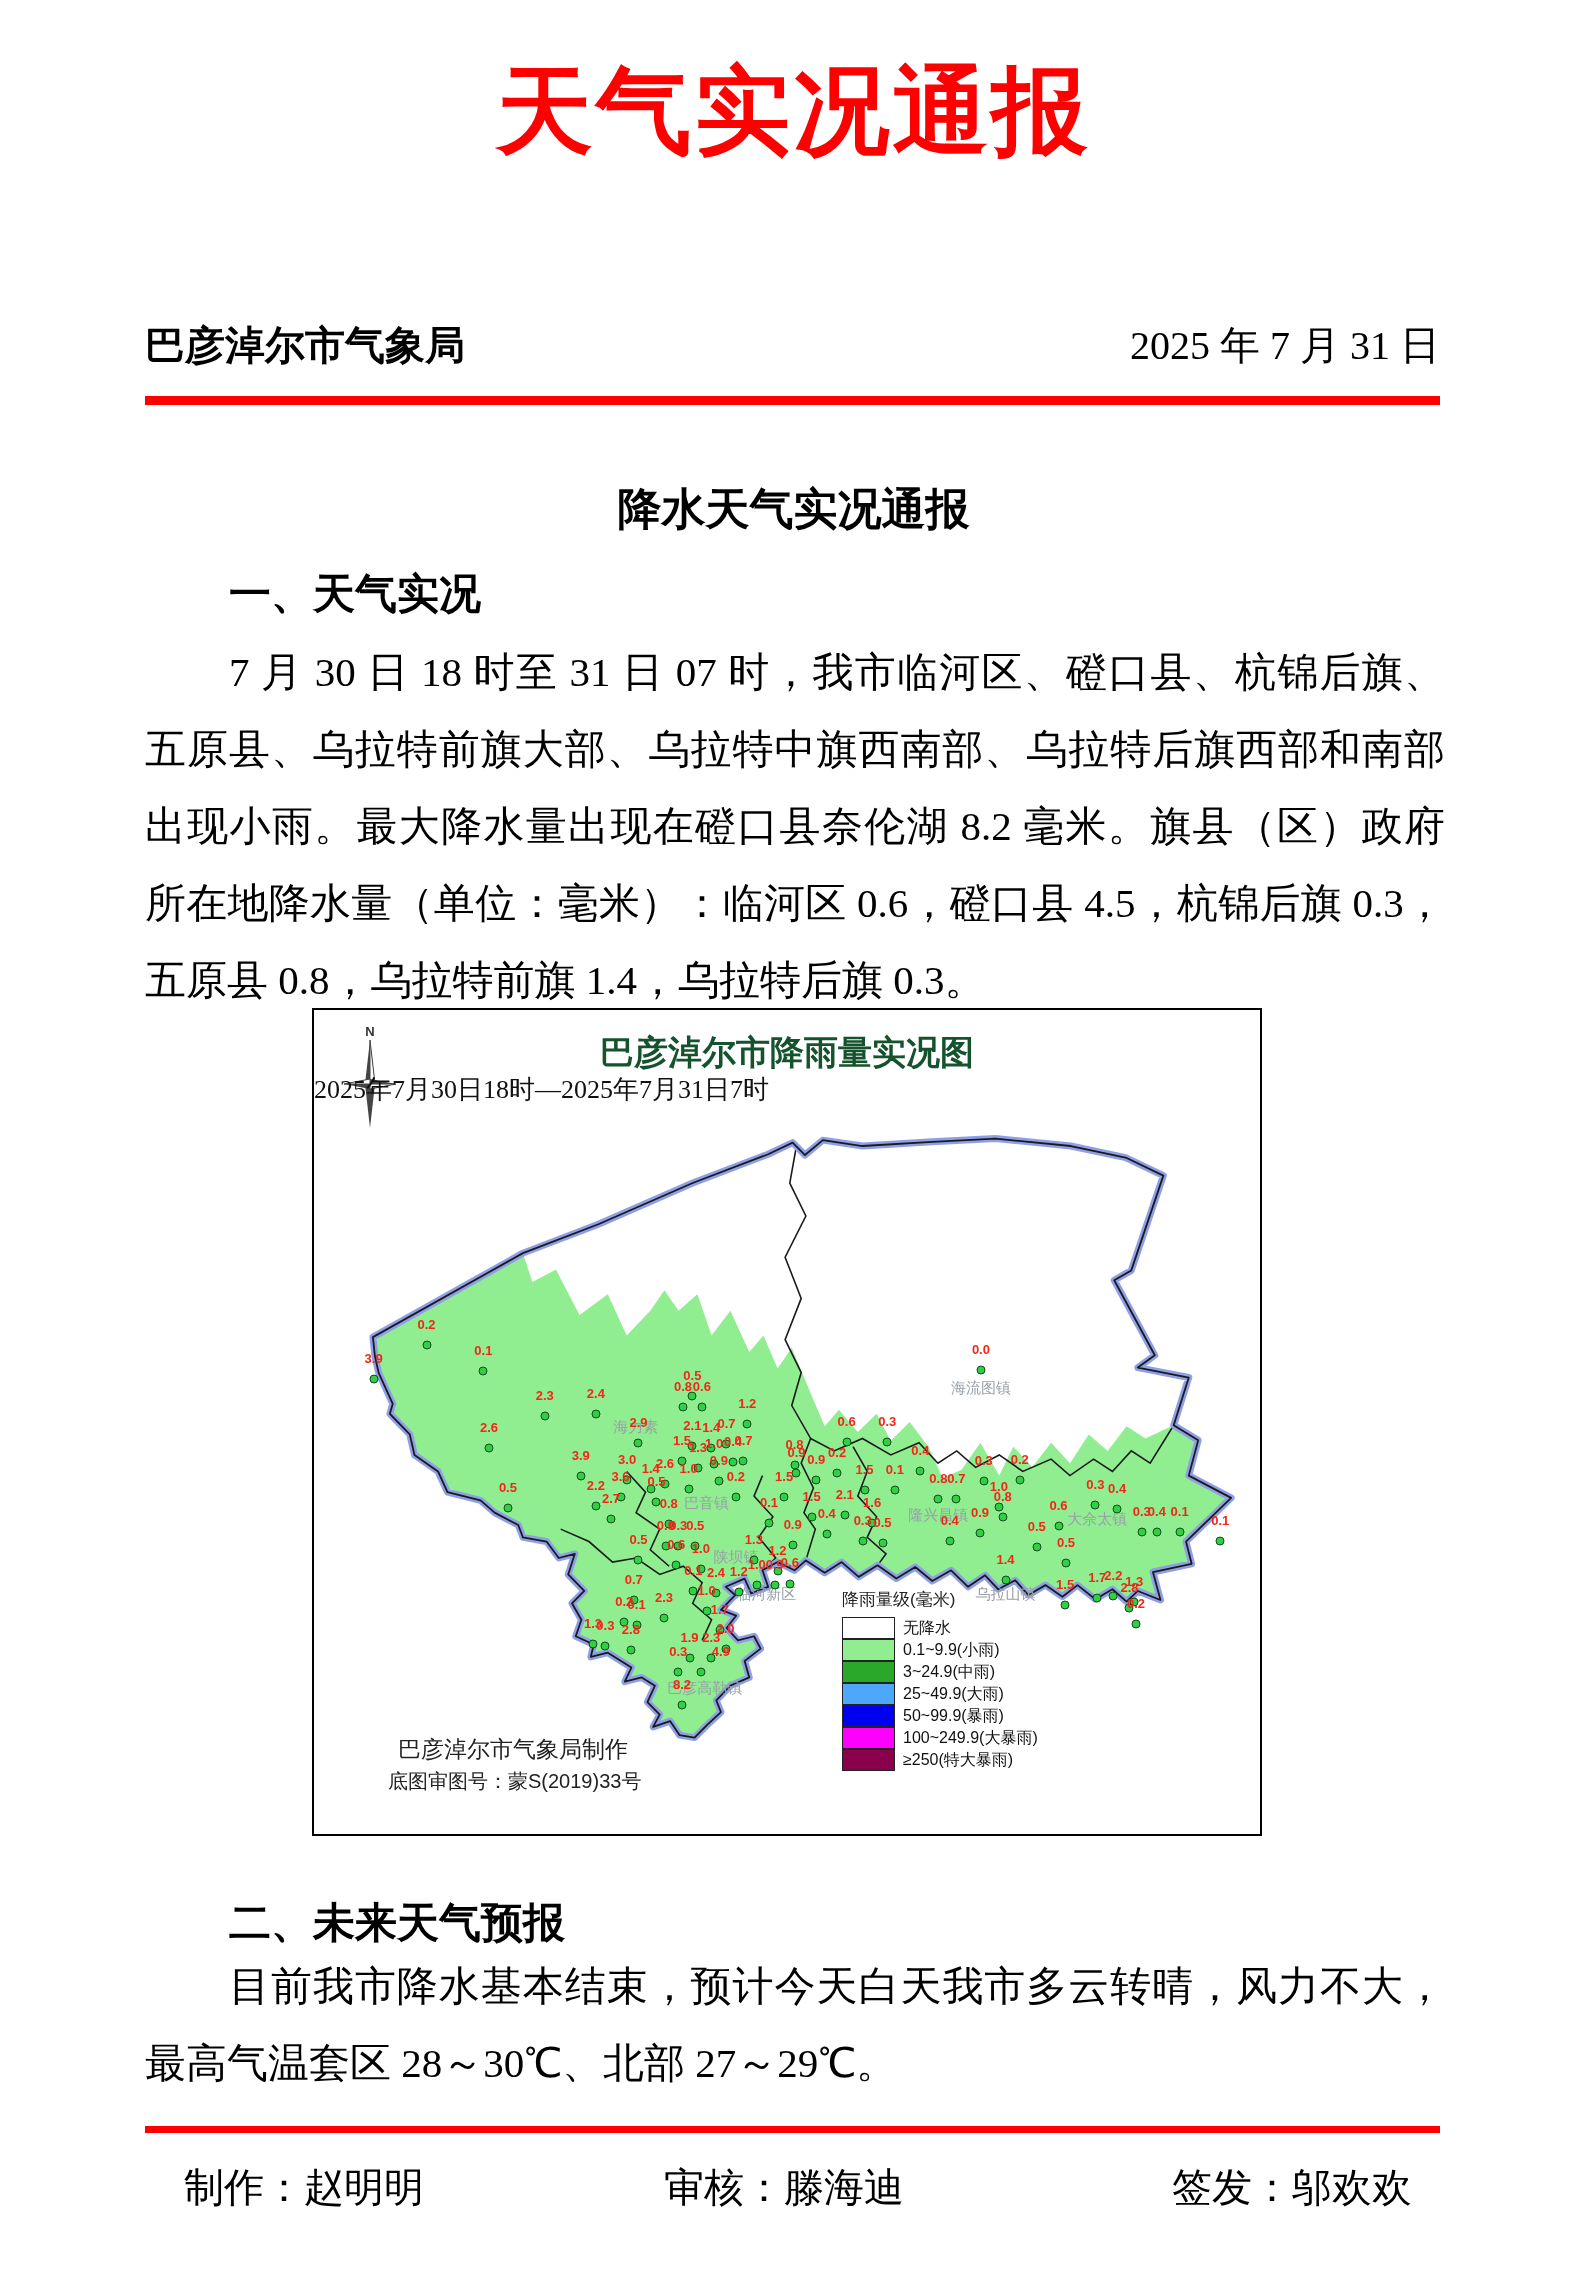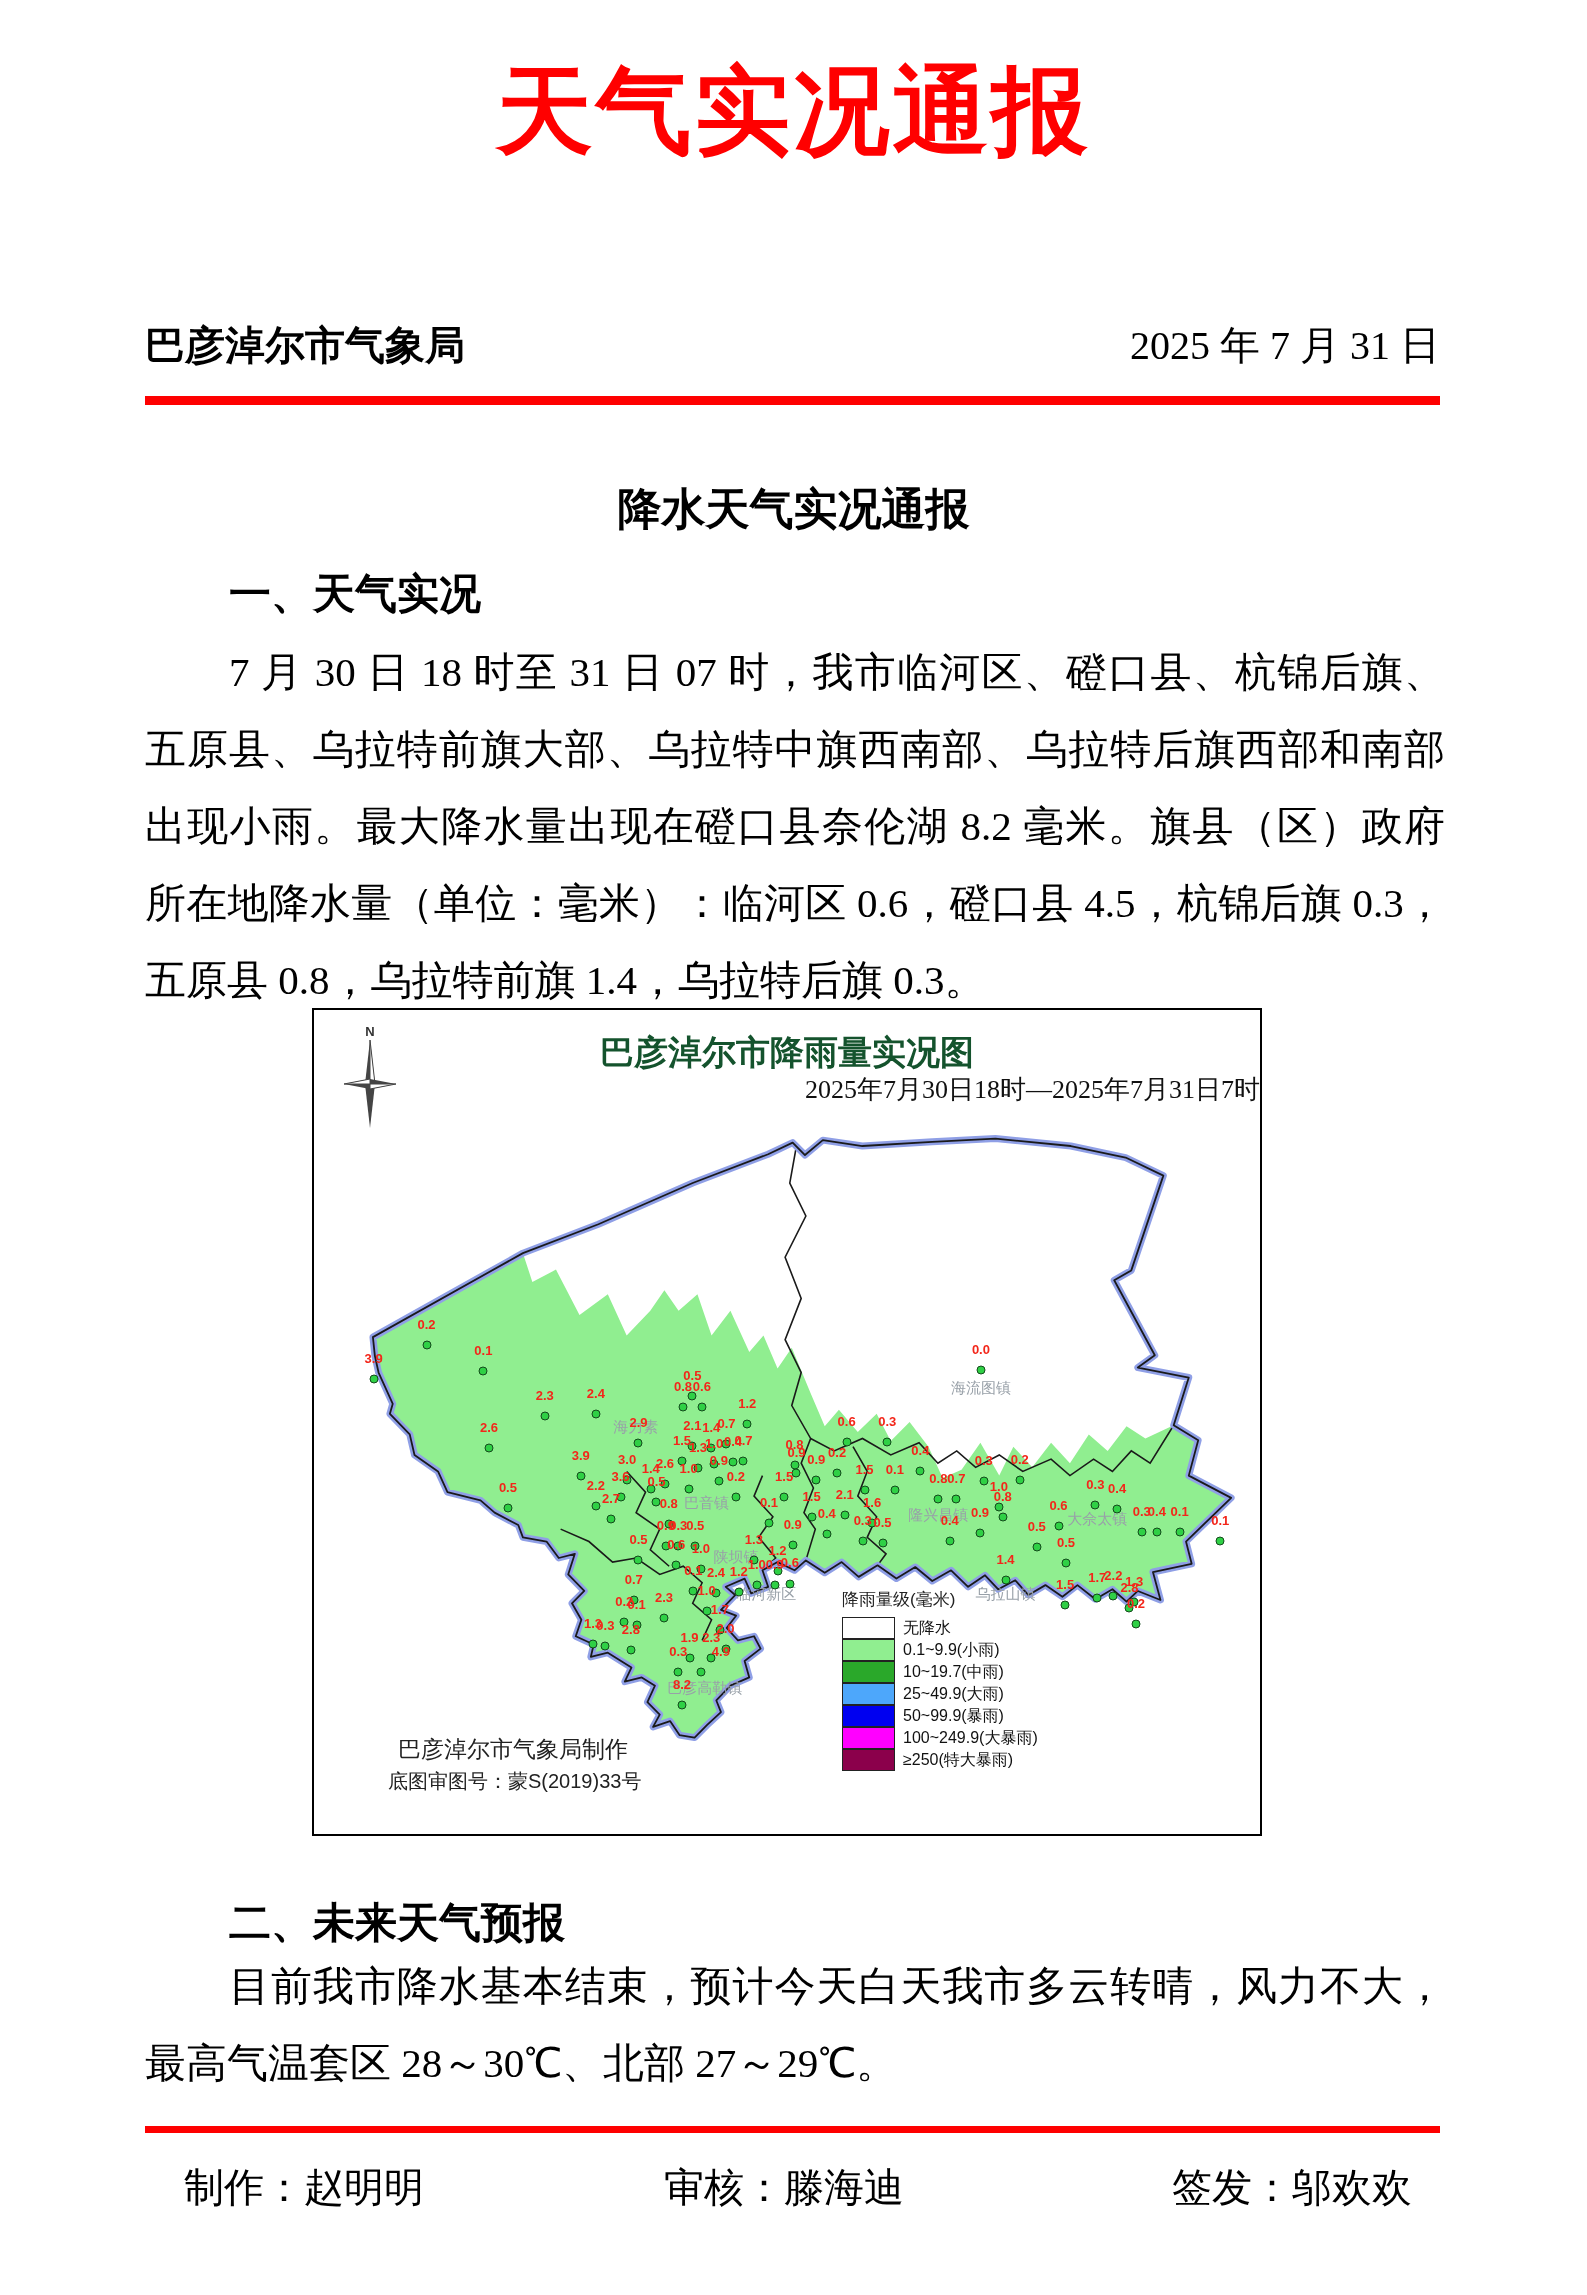--- a/index.html
+++ b/index.html
@@ -17,21 +17,21 @@
   .rule2{top:2126px;left:145px;width:1295px;height:7px;}
   .doc-subtitle{top:480px;left:0;width:100%;text-align:center;font-size:44px;font-weight:700;}
   .sec-h{left:145px;text-indent:84px;font-family:"Liberation Sans", sans-serif;font-weight:700;font-size:42px;}
   .h1{top:566px;} .h2{top:1852px;margin-top:43px;}
   .para{left:145px;width:1300px;font-size:41px;line-height:77px;text-align:justify;text-indent:84px;}
   .p1{top:634px;} .p2{top:1948px;}
 
   .map-box{left:312px;top:1008px;width:950px;height:828px;border:2px solid #000;box-sizing:border-box;
            font-family:"Liberation Sans", sans-serif;}
   .map-title{top:20px;left:0;width:100%;text-align:center;font-size:34px;font-weight:700;color:#14532d;}
-  .map-subtitle{top:62px;left:0;width:100%;text-align:right;font-size:26px;font-family:"Liberation Serif", serif;color:#111;}
+  .map-subtitle{top:62px;left:0;width:100%;text-align:left;font-size:26px;font-family:"Liberation Serif", serif;color:#111;}
   .map-svg{left:0;top:0;width:100%;height:100%;}
   .compass{left:24px;top:12px;}
 
   .stations-layer,.towns-layer{left:0;top:0;width:100%;height:100%;pointer-events:none;}
   .stn-label{position:absolute;transform:translate(-50%,-100%);font-size:13px;line-height:13px;
              color:#f3261a;font-weight:700;white-space:nowrap;}
   .stn-dot{position:absolute;width:9px;height:9px;border-radius:50%;background:#2fd045;
            border:1.5px solid #14491c;transform:translate(-50%,-50%);box-sizing:border-box;}
   .town-label{position:absolute;transform:translate(-50%,-50%);font-size:15px;color:#98a0a8;white-space:nowrap;}
 
@@ -323,21 +323,21 @@
           <div class="legend-row">
             <div class="legend-swatch" style="background: rgb(255, 255, 255);"></div>
             <div class="legend-label">无降水</div>
           </div>
           <div class="legend-row">
             <div class="legend-swatch" style="background: rgb(144, 238, 144);"></div>
             <div class="legend-label">0.1~9.9(小雨)</div>
           </div>
           <div class="legend-row">
             <div class="legend-swatch" style="background: rgb(42, 168, 42);"></div>
-            <div class="legend-label">10~19.7(中雨)</div>
+            <div class="legend-label">3~24.9(中雨)</div>
           </div>
           <div class="legend-row">
             <div class="legend-swatch" style="background: rgb(77, 167, 251);"></div>
             <div class="legend-label">25~49.9(大雨)</div>
           </div>
           <div class="legend-row">
             <div class="legend-swatch" style="background: rgb(0, 0, 240);"></div>
             <div class="legend-label">50~99.9(暴雨)</div>
           </div>
           <div class="legend-row">

